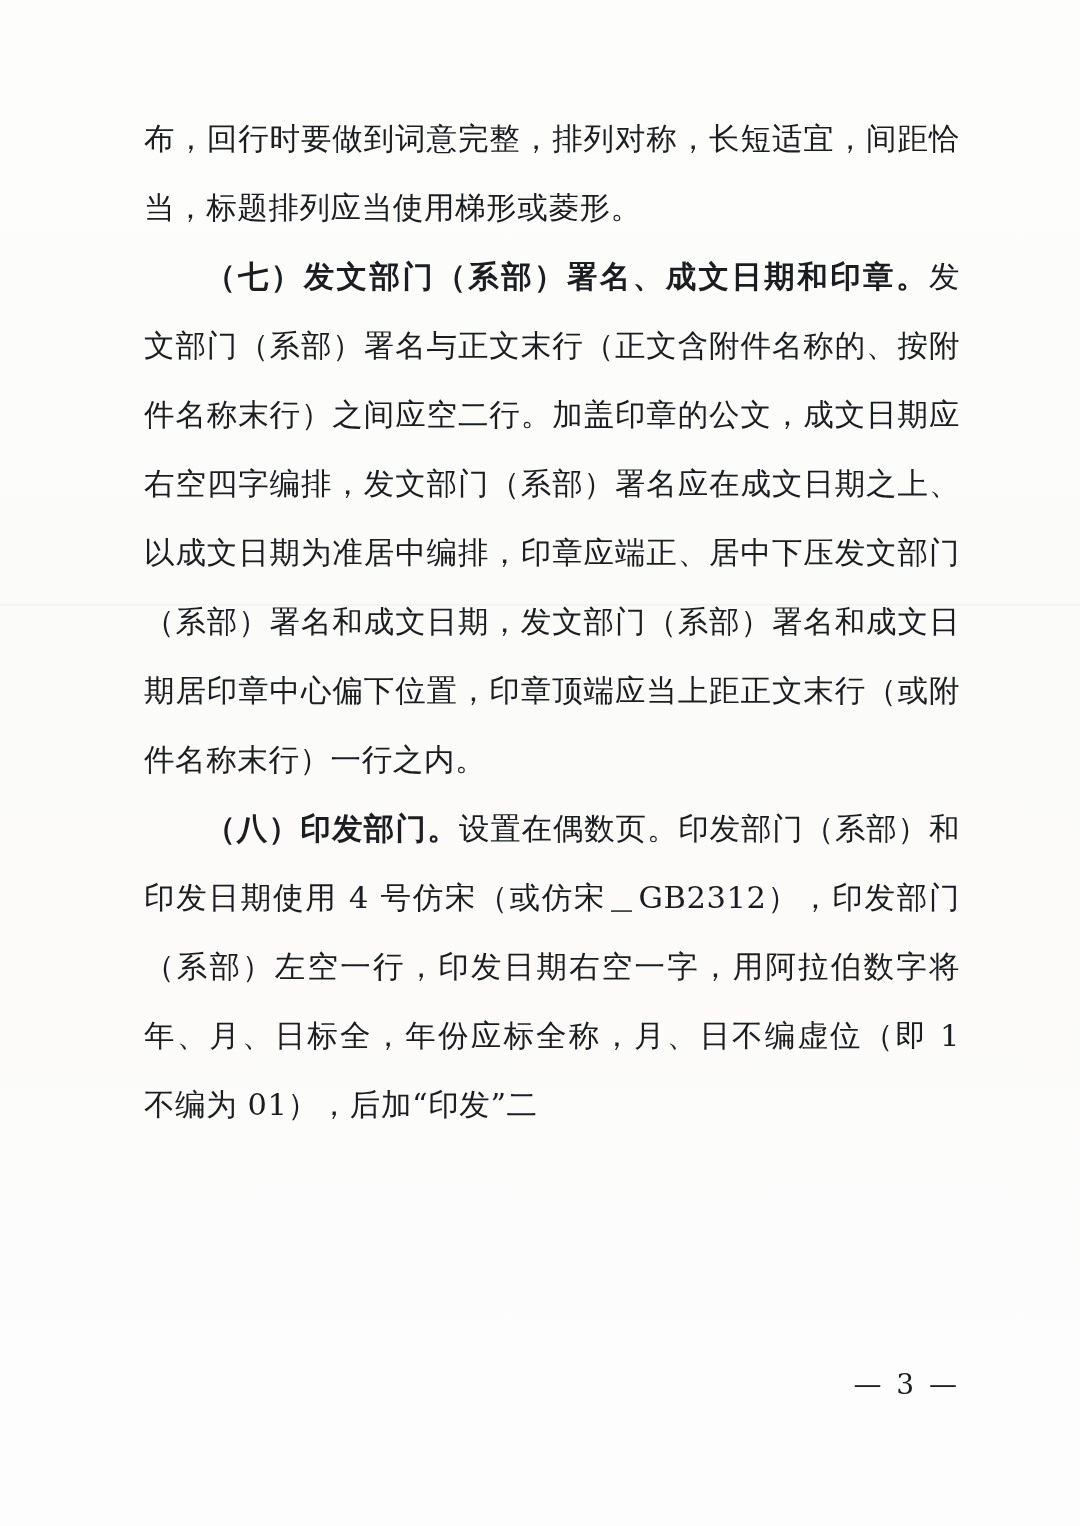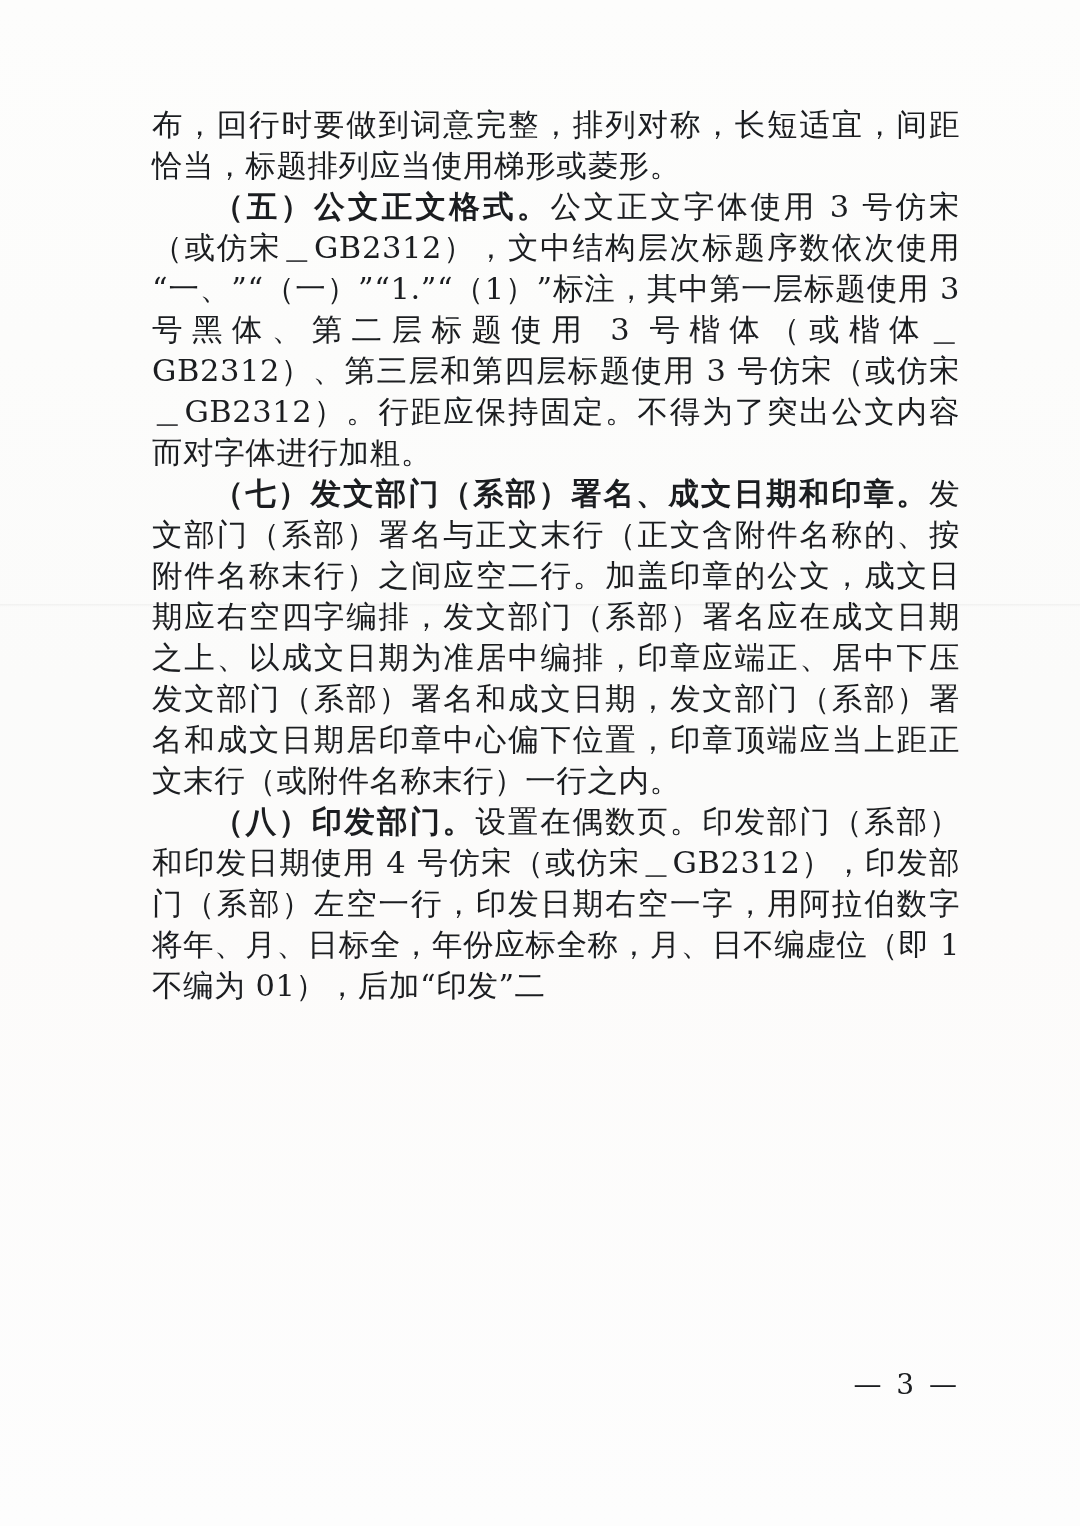--- a/index.html
+++ b/index.html
@@ -30,23 +30,23 @@
     background: linear-gradient(180deg, rgba(0,0,0,0.045), rgba(0,0,0,0.0));
     pointer-events: none;
   }
   .content {
     position: absolute;
     left: 136px;
     top: 104px;
     width: 824px;
   }
   p.para {
-    margin: 0 0 0 16px;
+    margin: 0 0 0 8px;
     font-size: 30.5px;
-    line-height: 41px;
+    line-height: 69px;
     letter-spacing: 0.6px;
     text-align: justify;
     text-justify: inter-ideograph;
     color: #1b1d20;
   }
   p.indent {
     text-indent: 61px;
   }
   .bold {
     font-weight: 700;
@@ -64,21 +64,20 @@
 </head>
 <body>
 
 <div class="page">
   <div class="scan-fold"></div>
 
   <div class="content">
 
     <p class="para"><span>布，回行时要做到词意完整，排列对称，长短适宜，间距恰当，标题排列应当使用梯形或菱形。</span></p>
 
-    <p class="para indent"><span class="bold">（五）公文正文格式。</span><span>公文正文字体使用 3 号仿宋（或仿宋＿GB2312），文中结构层次标题序数依次使用 “一、”“（一）”“1.”“（1）”标注，其中第一层标题使用 3 号黑体、第二层标题使用 3 号楷体（或楷体＿GB2312）、第三层和第四层标题使用 3 号仿宋（或仿宋＿GB2312）。行距应保持固定。不得为了突出公文内容而对字体进行加粗。</span></p>
 
 
     <p class="para indent"><span class="bold">（七）发文部门（系部）署名、成文日期和印章。</span><span>发文部门（系部）署名与正文末行（正文含附件名称的、按附件名称末行）之间应空二行。加盖印章的公文，成文日期应右空四字编排，发文部门（系部）署名应在成文日期之上、以成文日期为准居中编排，印章应端正、居中下压发文部门（系部）署名和成文日期，发文部门（系部）署名和成文日期居印章中心偏下位置，印章顶端应当上距正文末行（或附件名称末行）一行之内。</span></p>
 
     <p class="para indent"><span class="bold">（八）印发部门。</span><span>设置在偶数页。印发部门（系部）和印发日期使用 4 号仿宋（或仿宋＿GB2312），印发部门（系部）左空一行，印发日期右空一字，用阿拉伯数字将年、月、日标全，年份应标全称，月、日不编虚位（即 1 不编为 01），后加“印发”二</span></p>
 
   </div>
 
   <div class="page-number">— 3 —</div>
 </div>

